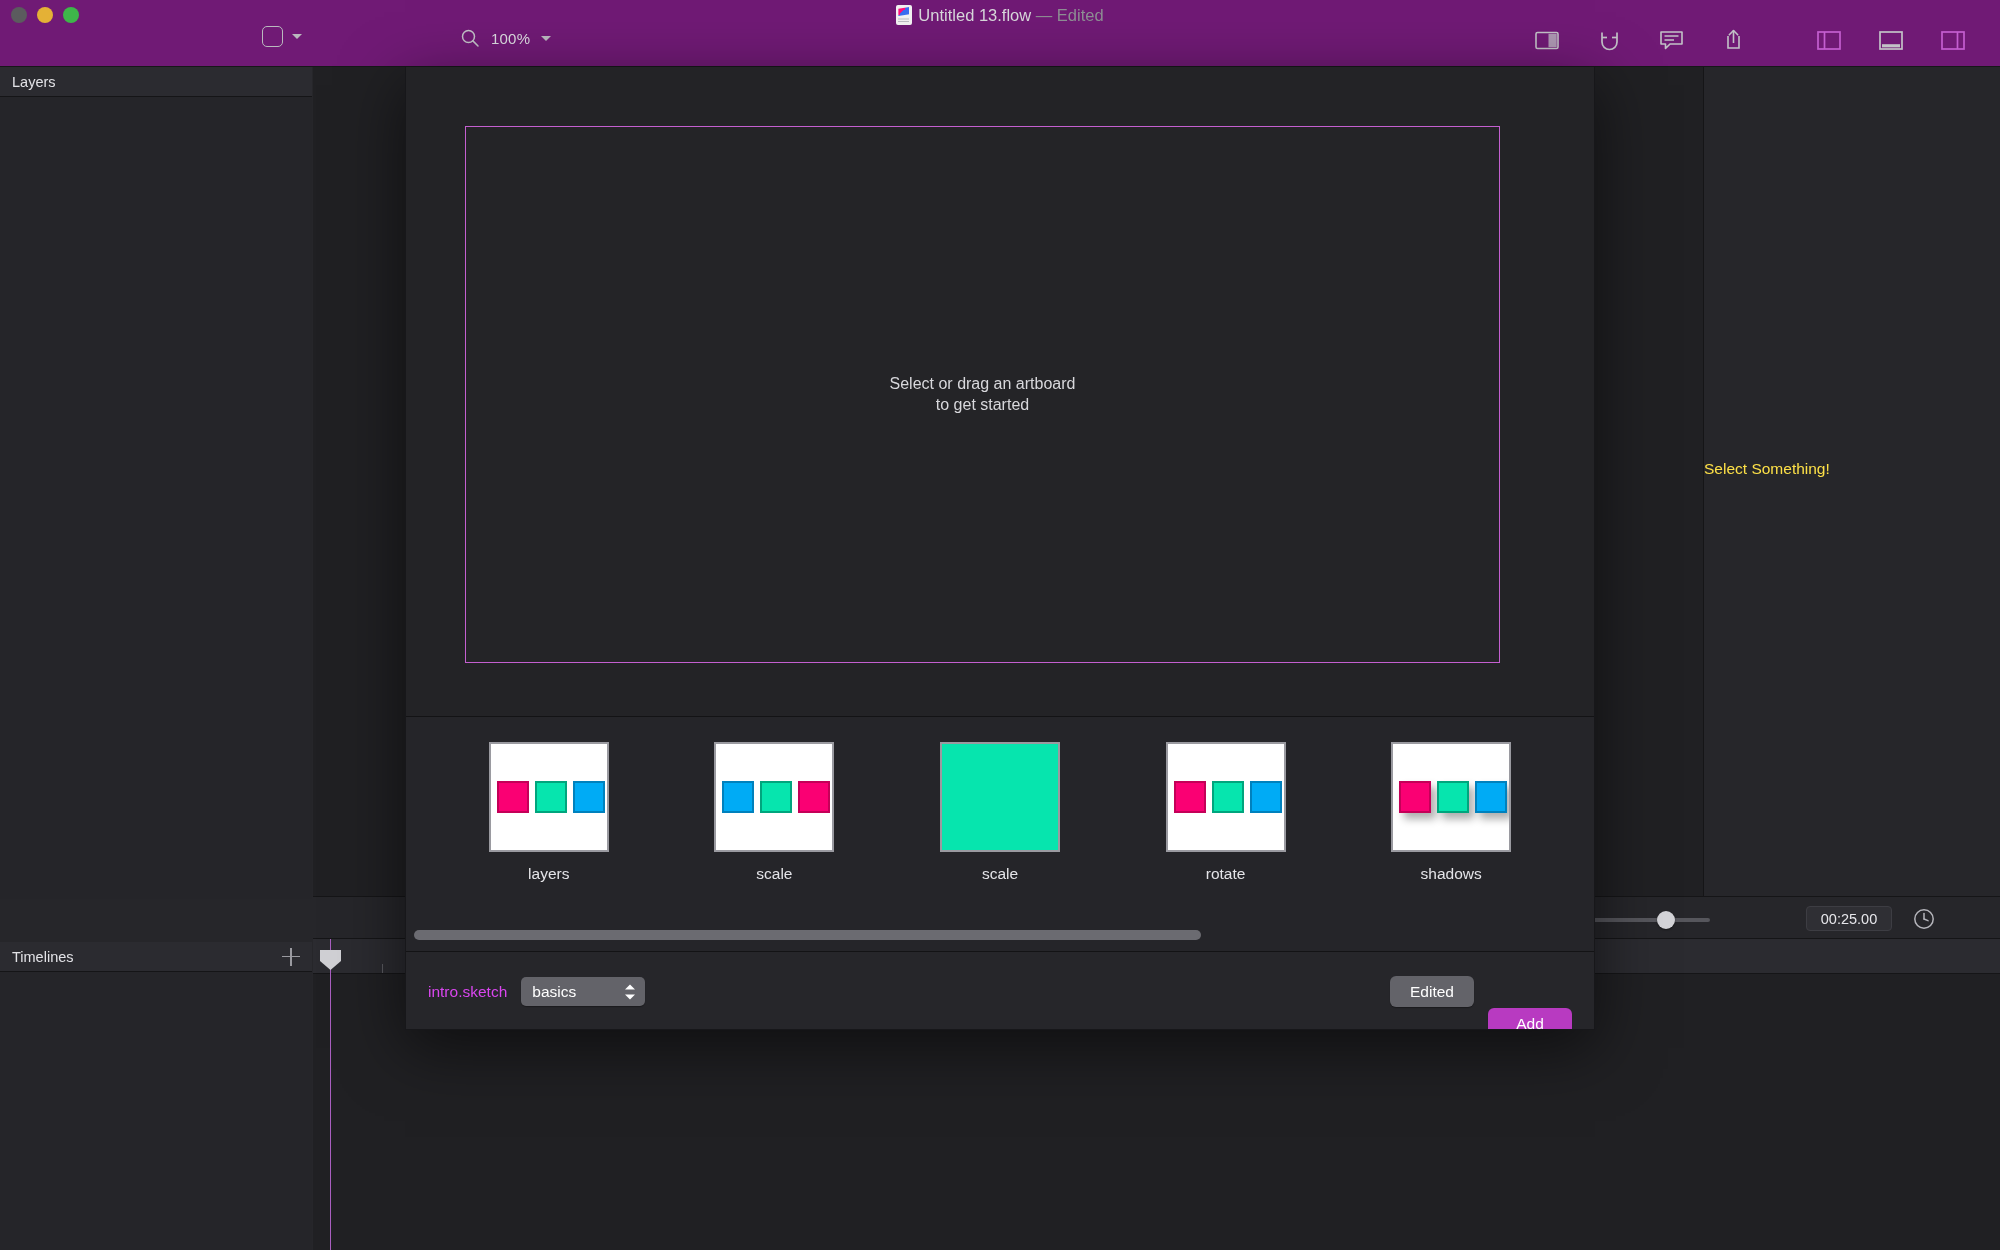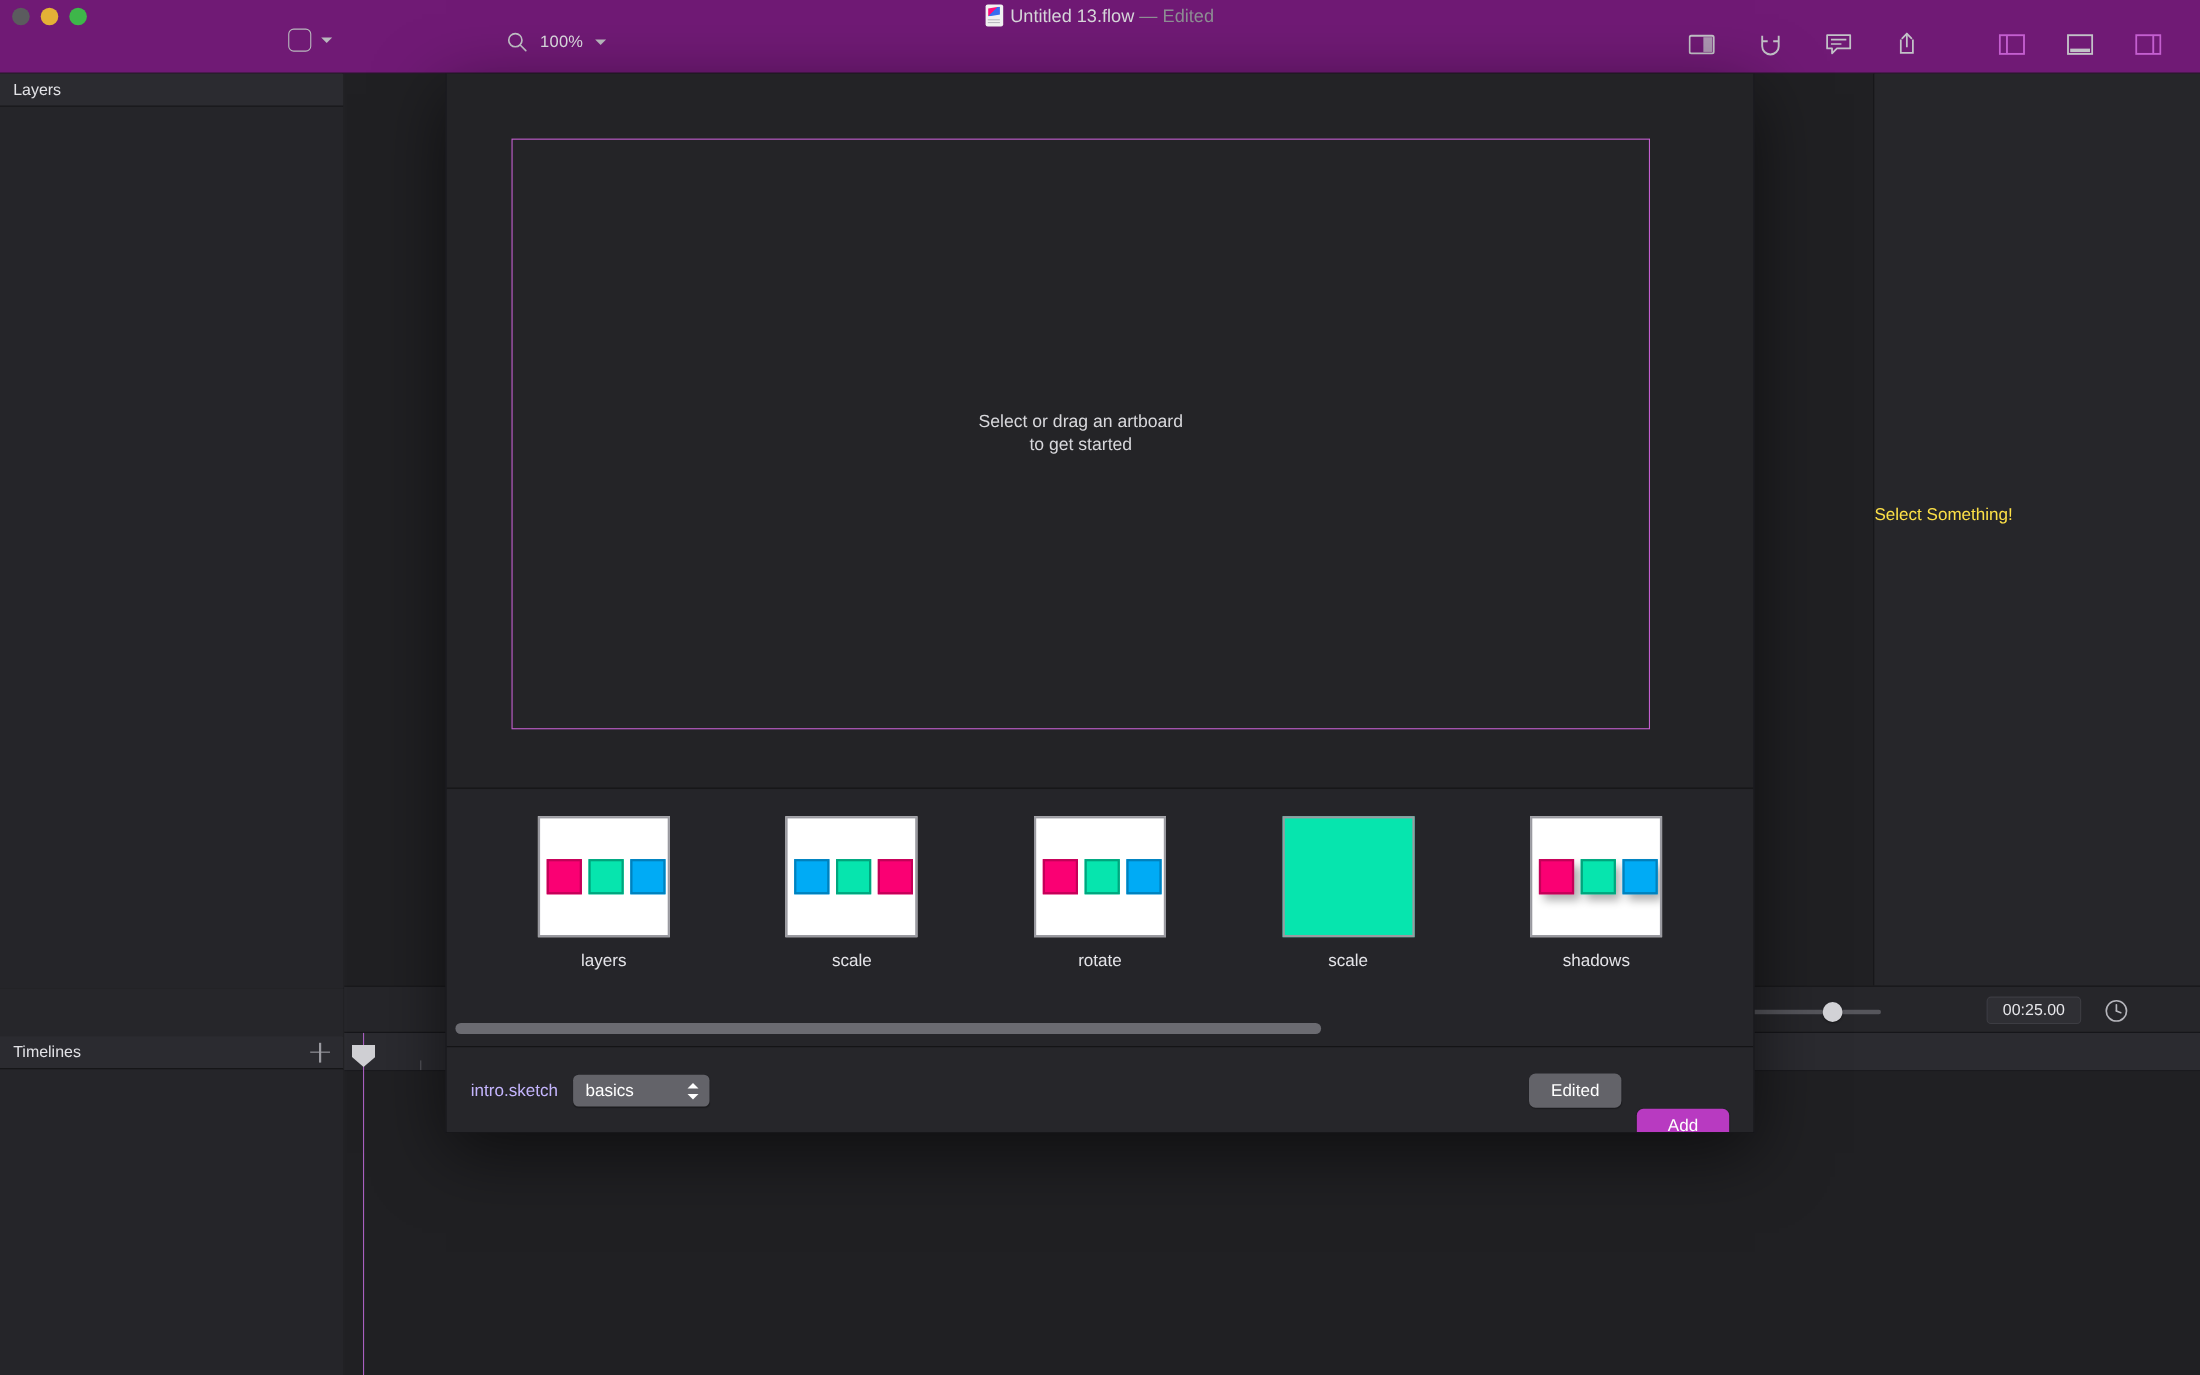--- a/index.html
+++ b/index.html
@@ -324,21 +324,21 @@
   .sheet-footer {
     position: absolute; top: 884px; left: 0;
     width: 1188px; height: 79px;
     background: #26262a;
     border-top: 1px solid #131315;
   }
   .footer-left {
     position: absolute; top: 25px; left: 22px;
     display: flex; align-items: center; gap: 14px;
   }
-  .src-name { font-size: 15.5px; color: #c4b5fd; }
+  .src-name { font-size: 15.5px; color: #d946ef; }
   .popup {
     position: relative;
     height: 29px; min-width: 124px;
     background: #636369;
     border-radius: 5px;
     display: flex; align-items: center;
     padding: 0 32px 0 11px;
     font-size: 15.5px; color: #ffffff;
     box-shadow: 0 1px 1px rgba(0,0,0,.3);
   }
@@ -550,32 +550,32 @@
             <div class="thumb">
               <div class="thumb-row">
                 <div class="sq blue"></div>
                 <div class="sq teal"></div>
                 <div class="sq pink"></div>
               </div>
             </div>
             <div class="thumb-label">scale</div>
           </div>
           <div class="thumb-cell">
+            <div class="thumb fill-teal"></div>
+            <div class="thumb-label">scale</div>
+          </div>
+          <div class="thumb-cell">
             <div class="thumb">
               <div class="thumb-row">
                 <div class="sq pink"></div>
                 <div class="sq teal"></div>
                 <div class="sq blue"></div>
               </div>
             </div>
             <div class="thumb-label">rotate</div>
-          </div>
-          <div class="thumb-cell">
-            <div class="thumb fill-teal"></div>
-            <div class="thumb-label">scale</div>
           </div>
           <div class="thumb-cell">
             <div class="thumb shadowed">
               <div class="thumb-row">
                 <div class="sq pink"></div>
                 <div class="sq teal"></div>
                 <div class="sq blue"></div>
               </div>
             </div>
             <div class="thumb-label">shadows</div>

